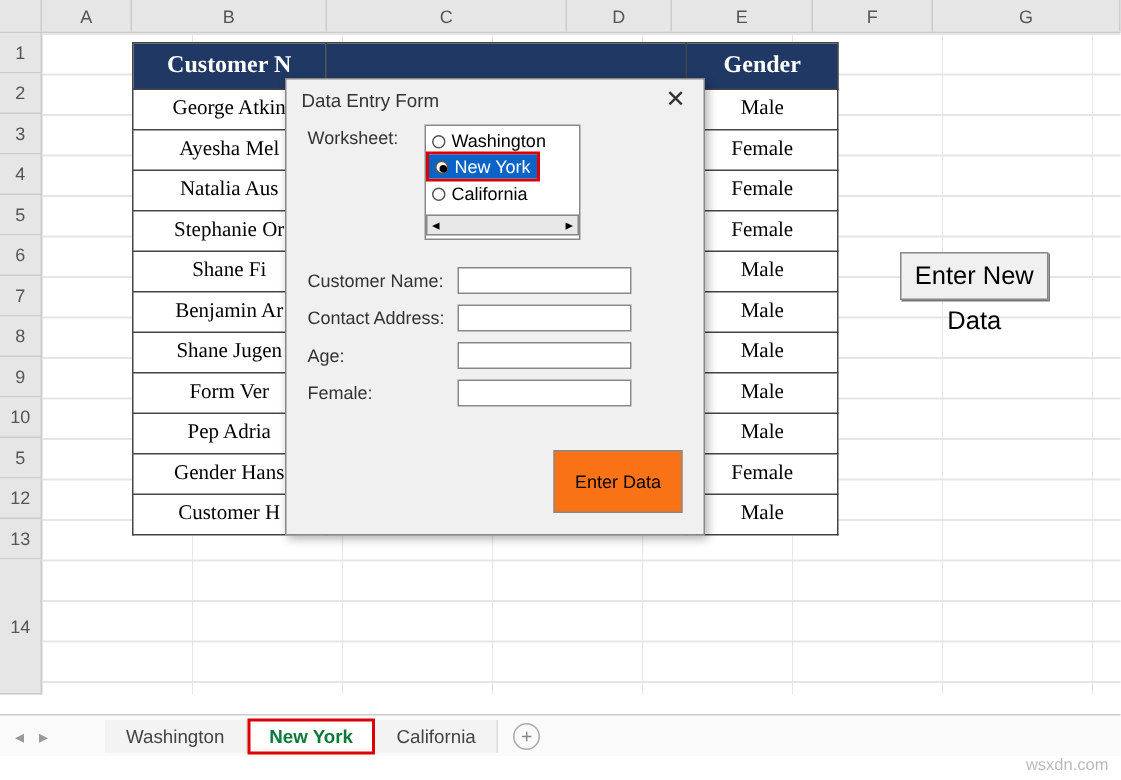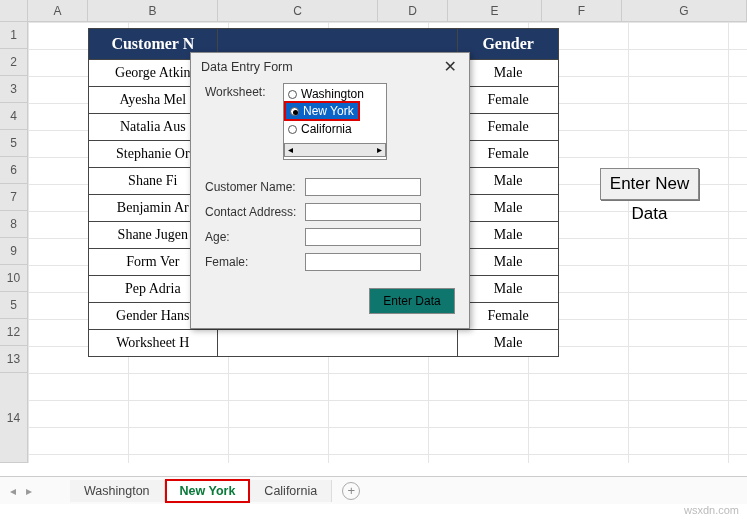--- a/index.html
+++ b/index.html
@@ -157,22 +157,22 @@
     border:1px solid #888; background:#e8e8e8; height:14px;
   }
   .hscroll span{ font-size:10px; padding:0 3px; }
   .field-row { display:flex; align-items:center; gap:4px; margin:7px 0; }
   .field-row label { width:96px; text-align:left; font-size:12px; color:#333; }
   .field-row input {
     width:116px; height:18px; border:1px solid #888; background:#fff;
     font-size:12px; padding:0 3px;
   }
   .enter-data-btn {
-    float:right; margin-top:10px; width:86px; height:26px;
-    background:#0f766e; border:1px solid #888; font-size:12px;
+    float:right; margin-top:22px; width:86px; height:42px;
+    background:#f97316; border:1px solid #888; font-size:12px;
   }
   
   .tabstrip {
     position:absolute; bottom:16px; left:0; width:747px; height:28px;
     display:flex; align-items:center; padding-left:70px;
     border-top:1px solid #ccc; background:#fafafa; z-index:5;
   }
   .nav-arrows {
     position:absolute; left:10px; display:flex; gap:10px; color:#999; font-size:12px;
   }
@@ -279,21 +279,21 @@
               <td>Pep Adria</td>
               <td></td>
               <td>Male</td>
             </tr>
         <tr>
               <td>Gender Hans</td>
               <td></td>
               <td>Female</td>
             </tr>
         <tr>
-              <td>Worksheet H</td>
+              <td>Customer H</td>
               <td></td>
               <td>Male</td>
             </tr>
       </tbody>
         </table>
     </div>
   </div>
 </div>
 
 <div class="enter-btn">Enter New Data</div>

